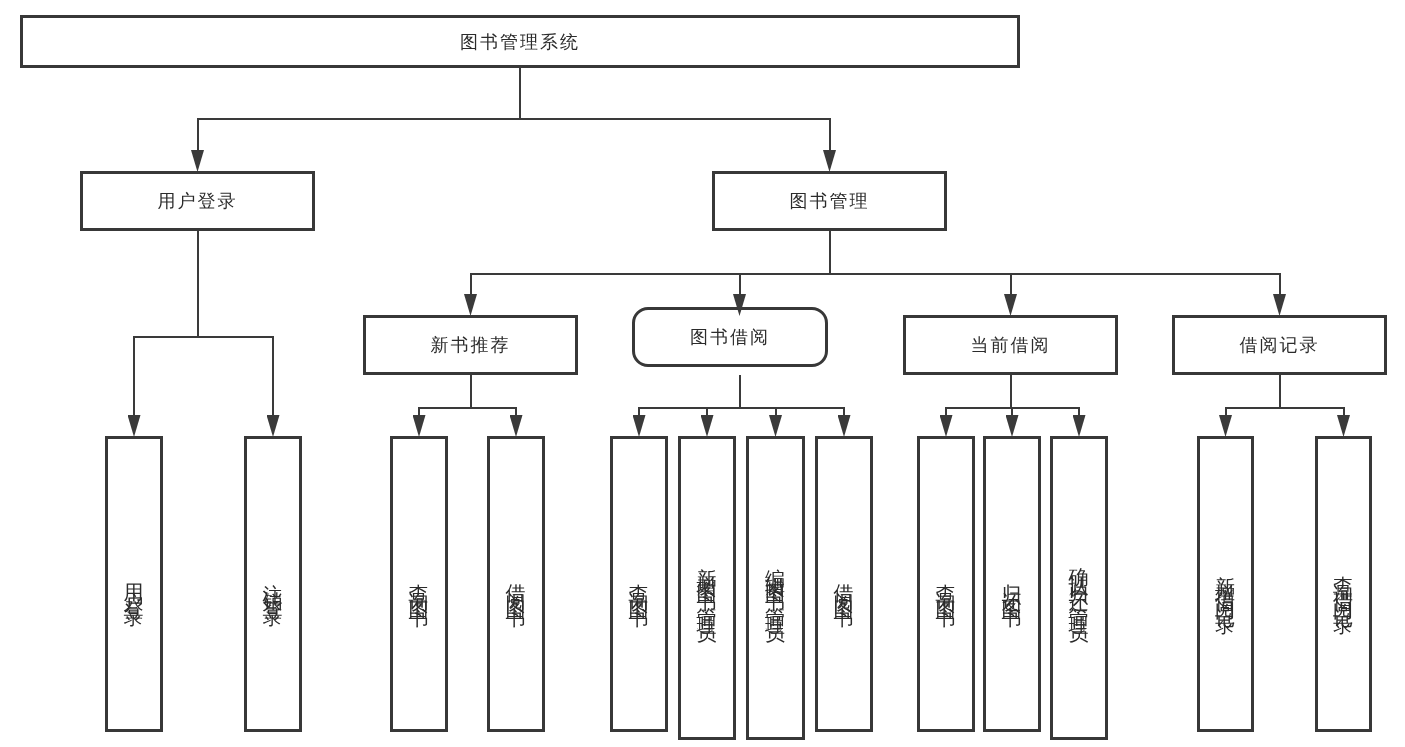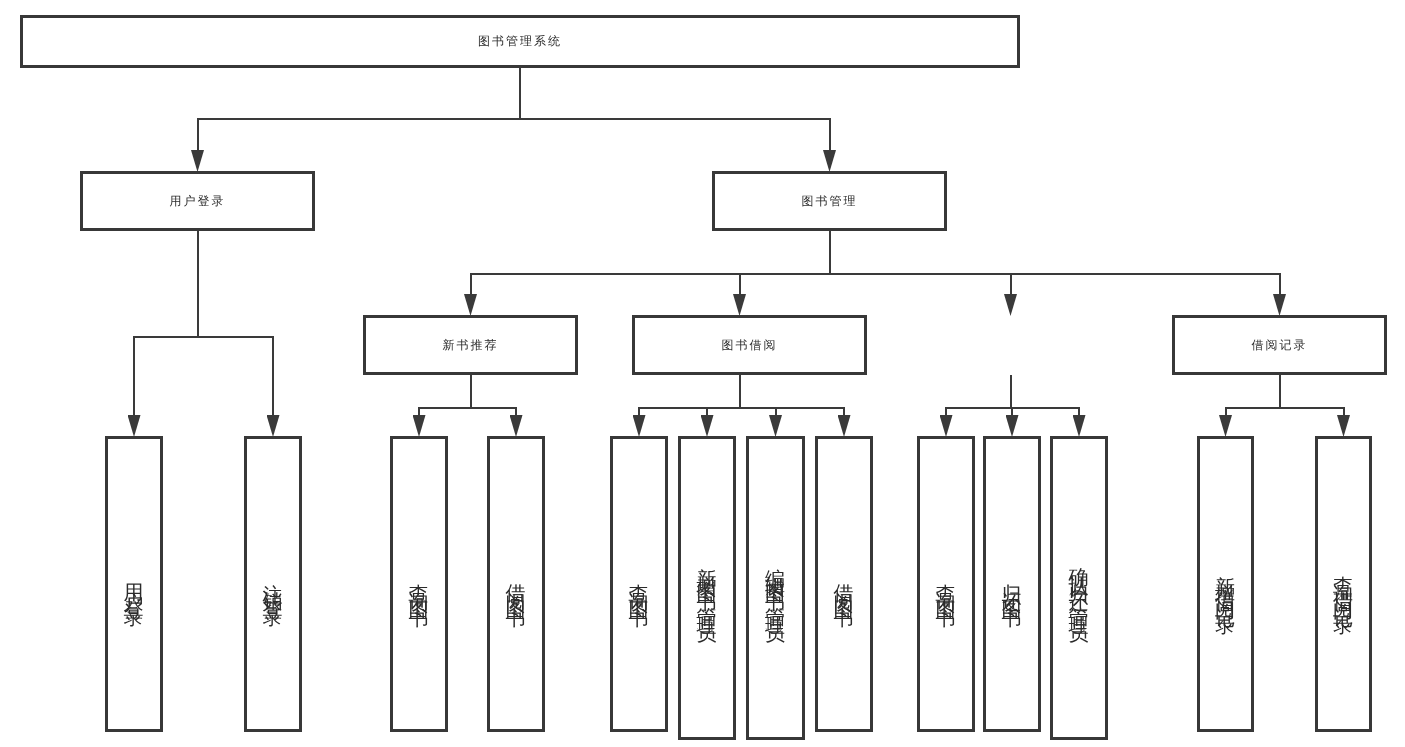--- a/index.html
+++ b/index.html
@@ -14,21 +14,21 @@
     position:absolute;
     box-sizing:border-box;
     border:3px solid #383838;
     background:#ffffff;
     display:flex;
     align-items:center;
     justify-content:center;
     color:#2b2b2b;
   }
   .node.h {
-    font-size:12px;
+    font-size:18px;
     letter-spacing:2px;
     white-space:nowrap;
     font-family:Liberation Mono, monospace;
   }
   .node.v {
     writing-mode:vertical-rl;
     text-orientation:mixed;
     font-size:20px;
     letter-spacing:8px;
     line-height:1;
@@ -55,21 +55,22 @@
   }
 </style>
 </head>
 <body>
 
 <div id="stage">
 <div class="node h" style="left: 20px; top: 15px; width: 1000px; height: 53px;">图书管理系统</div>
     <div class="node h" style="left: 80px; top: 171px; width: 235px; height: 60px;">用户登录</div>
     <div class="node h" style="left: 712px; top: 171px; width: 235px; height: 60px;">图书管理</div>
     <div class="node h" style="left: 363px; top: 315px; width: 215px; height: 60px;">新书推荐</div>
-    <div class="node h" style="left: 632px; top: 315px; width: 235px; height: 60px;">图书借阅</div>
+    <div class="node h" style="left: 632px; top: 307px; width: 196px; height: 60px; border-radius: 16px;">图书借阅</div>
+    <div class="node h" style="left: 903px; top: 315px; width: 215px; height: 60px;">当前借阅</div>
     <div class="node h" style="left: 1172px; top: 315px; width: 215px; height: 60px;">借阅记录</div>
     <div class="node v" style="left: 105px; top: 436px; width: 58px; height: 296px;">用户登录</div>
     <div class="node v" style="left: 244px; top: 436px; width: 58px; height: 296px;">注销登录</div>
     <div class="node v" style="left: 390px; top: 436px; width: 58px; height: 296px;">查询图书</div>
     <div class="node v" style="left: 487px; top: 436px; width: 58px; height: 296px;">借阅图书</div>
     <div class="node v" style="left: 610px; top: 436px; width: 58px; height: 296px;">查询图书</div>
     <div class="node v" style="left: 678px; top: 436px; width: 58px; height: 304px;">新增图书（管理员）</div>
     <div class="node v" style="left: 746px; top: 436px; width: 59px; height: 304px;">编辑图书（管理员）</div>
     <div class="node v" style="left: 815px; top: 436px; width: 58px; height: 296px;">借阅图书</div>
     <div class="node v" style="left: 917px; top: 436px; width: 58px; height: 296px;">查询图书</div>

